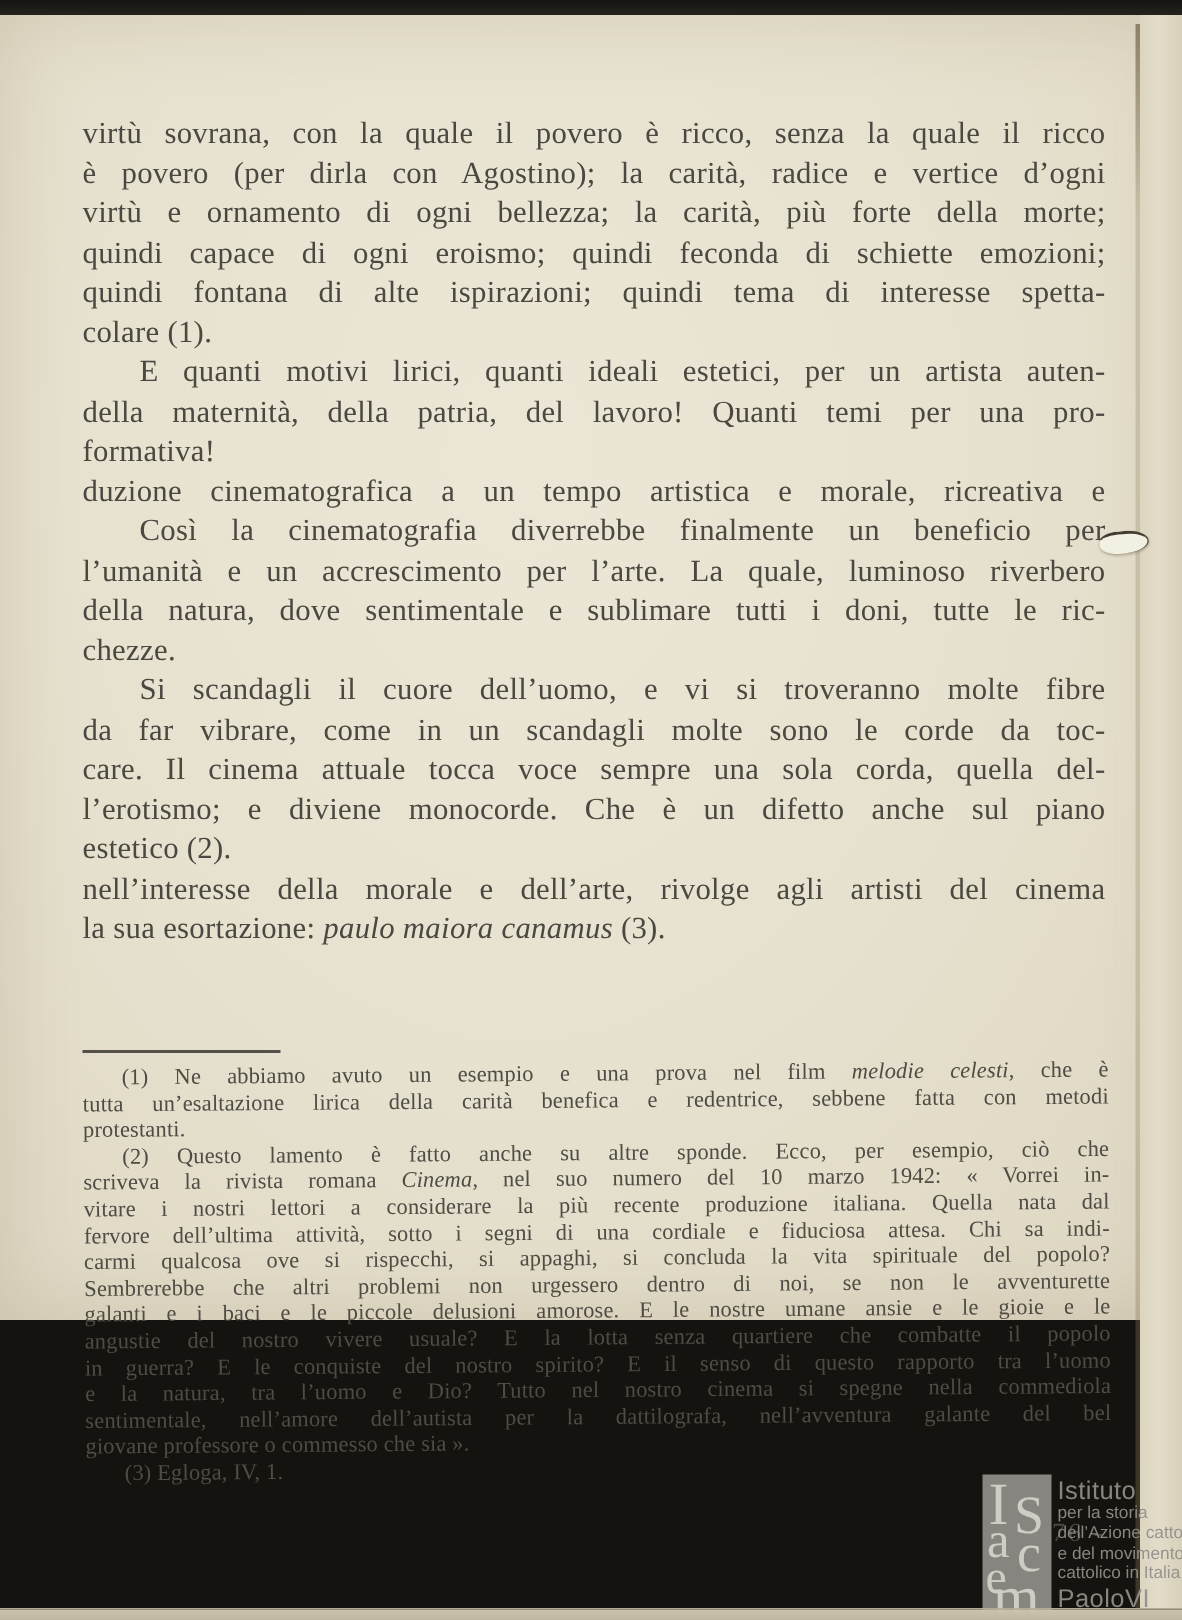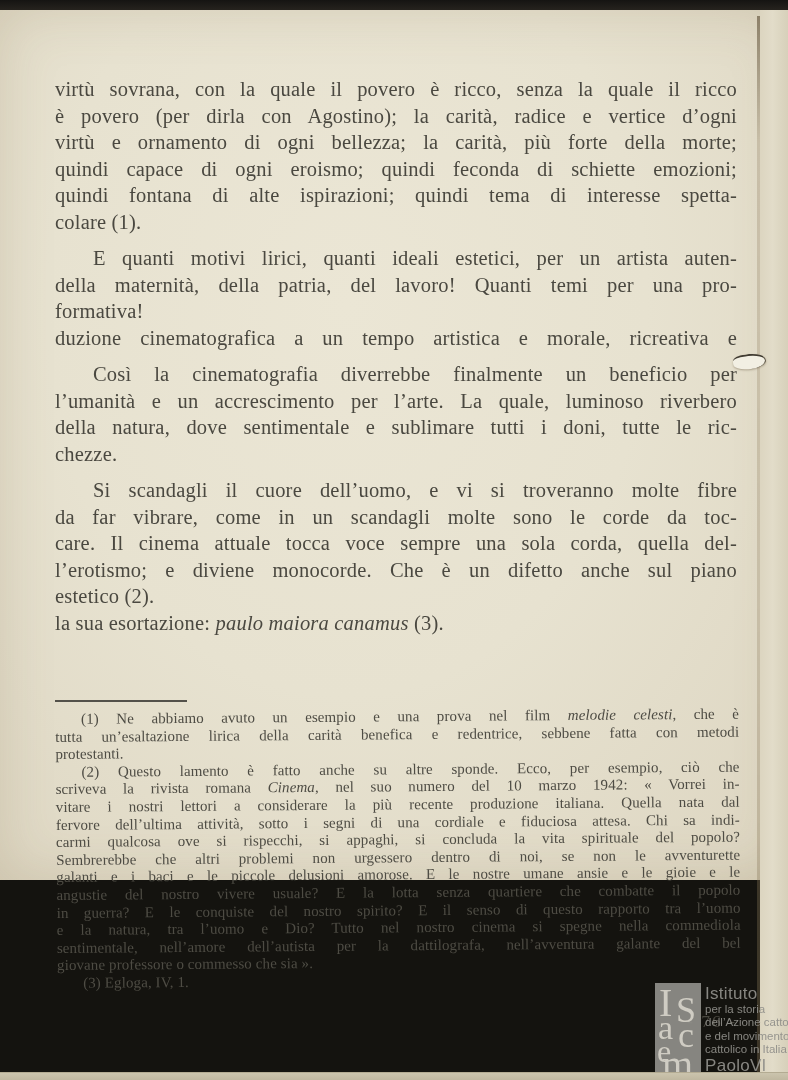--- a/index.html
+++ b/index.html
@@ -52,21 +52,21 @@
   }
 
   
   .main-text{
     position:absolute;left:55px;top:66px;width:682px;
     font-size:20.5px;line-height:26.5px;color:#4a4840;
     letter-spacing:.2px;
   }
   .line{text-align:justify;text-align-last:justify;white-space:normal;}
   .line.last{text-align-last:left;}
-  .main-text .line.indent{padding-left:38px;margin-top:10px;}
+  .main-text .line.indent{padding-left:38px;}
 
   
   .fn-rule{
     position:absolute;left:55px;top:690px;width:132px;height:2px;
     background:#53514a;
   }
   .footnotes{
     position:absolute;left:55px;top:701px;width:684px;
     font-size:15px;line-height:17.6px;color:#4e4c44;
     transform:rotate(-0.45deg);transform-origin:0 0;
@@ -127,20 +127,21 @@
         <div class="line">duzione cinematografica a un tempo artistica e morale, ricreativa e</div>
         <div class="line indent">Così la cinematografia diverrebbe finalmente un beneficio per</div>
         <div class="line">l’umanità e un accrescimento per l’arte. La quale, luminoso riverbero</div>
         <div class="line">della natura, dove sentimentale e sublimare tutti i doni, tutte le ric-</div>
         <div class="line last">chezze.</div>
         <div class="line indent">Si scandagli il cuore dell’uomo, e vi si troveranno molte fibre</div>
         <div class="line">da far vibrare, come in un scandagli molte sono le corde da toc-</div>
         <div class="line">care. Il cinema attuale tocca voce sempre una sola corda, quella del-</div>
         <div class="line">l’erotismo; e diviene monocorde. Che è un difetto anche sul piano</div>
         <div class="line last">estetico (2).</div>
+        <div class="line">nell’interesse della morale e dell’arte, rivolge agli artisti del cinema</div>
         <div class="line last">la sua esortazione: <i>paulo maiora canamus</i> (3).</div>
       </div>
 
     <div class="fn-rule"></div>
     <div class="footnotes">
         <div class="line indent">(1) Ne abbiamo avuto un esempio e una prova nel film <i>melodie celesti</i>, che è</div>
         <div class="line">tutta un’esaltazione lirica della carità benefica e redentrice, sebbene fatta con metodi</div>
         <div class="line last">protestanti.</div>
         <div class="line indent">(2) Questo lamento è fatto anche su altre sponde. Ecco, per esempio, ciò che</div>
         <div class="line">scriveva la rivista romana <i>Cinema</i>, nel suo numero del 10 marzo 1942: « Vorrei in-</div>

